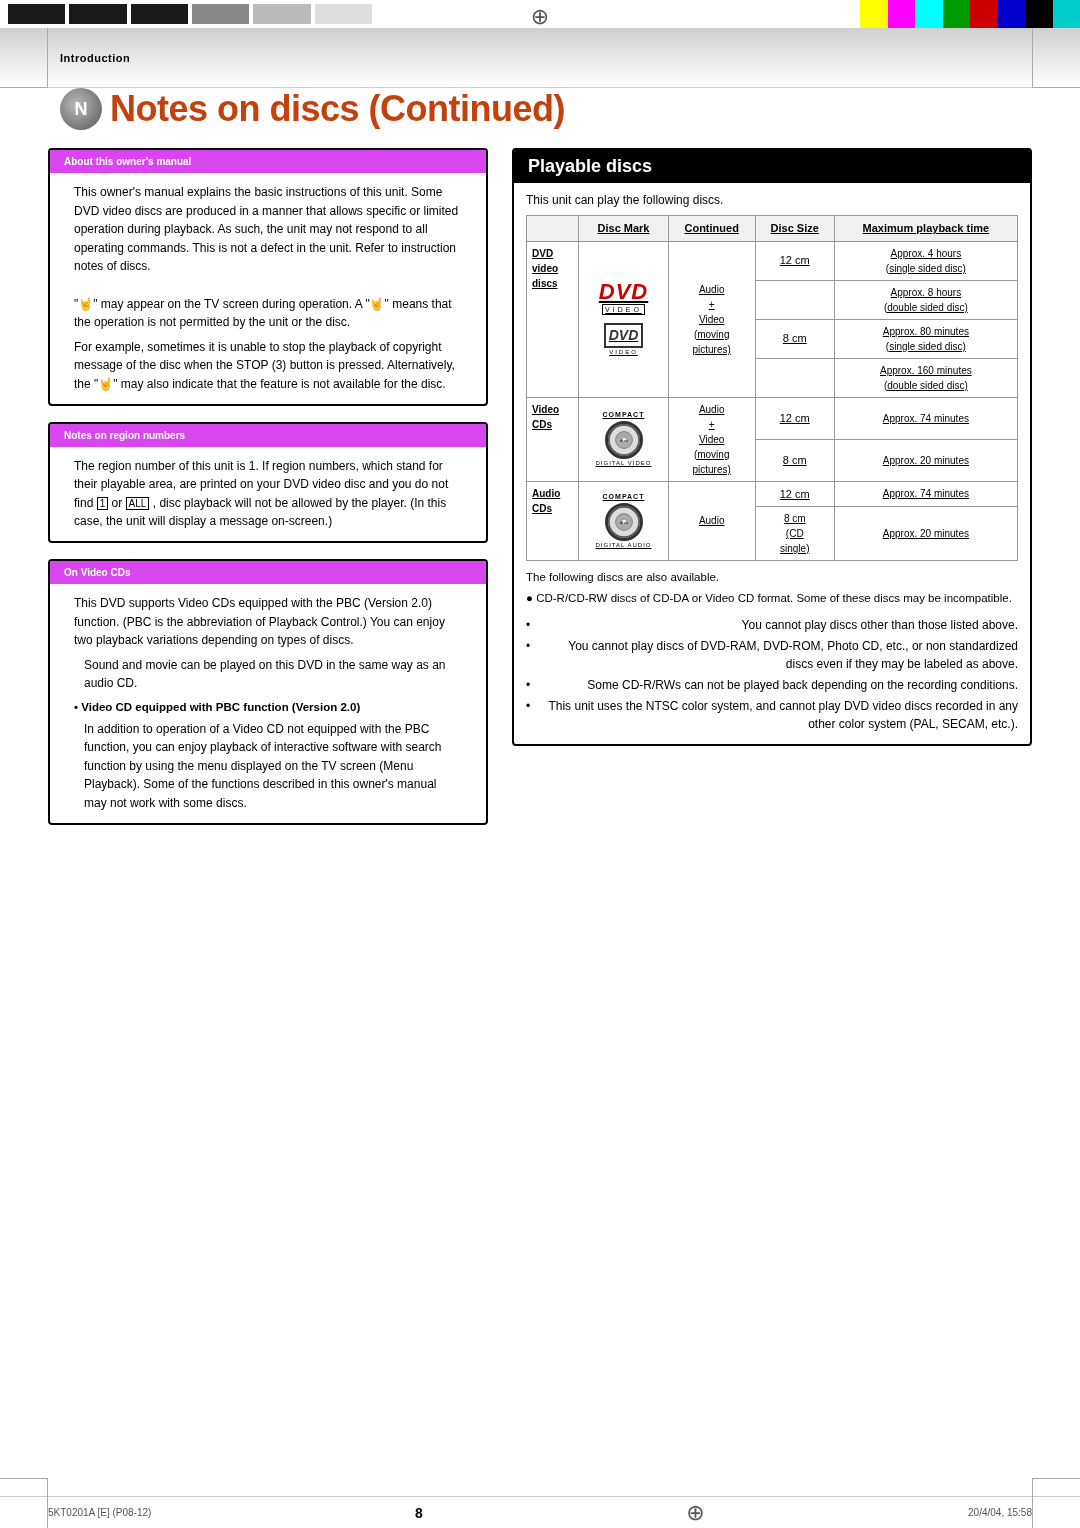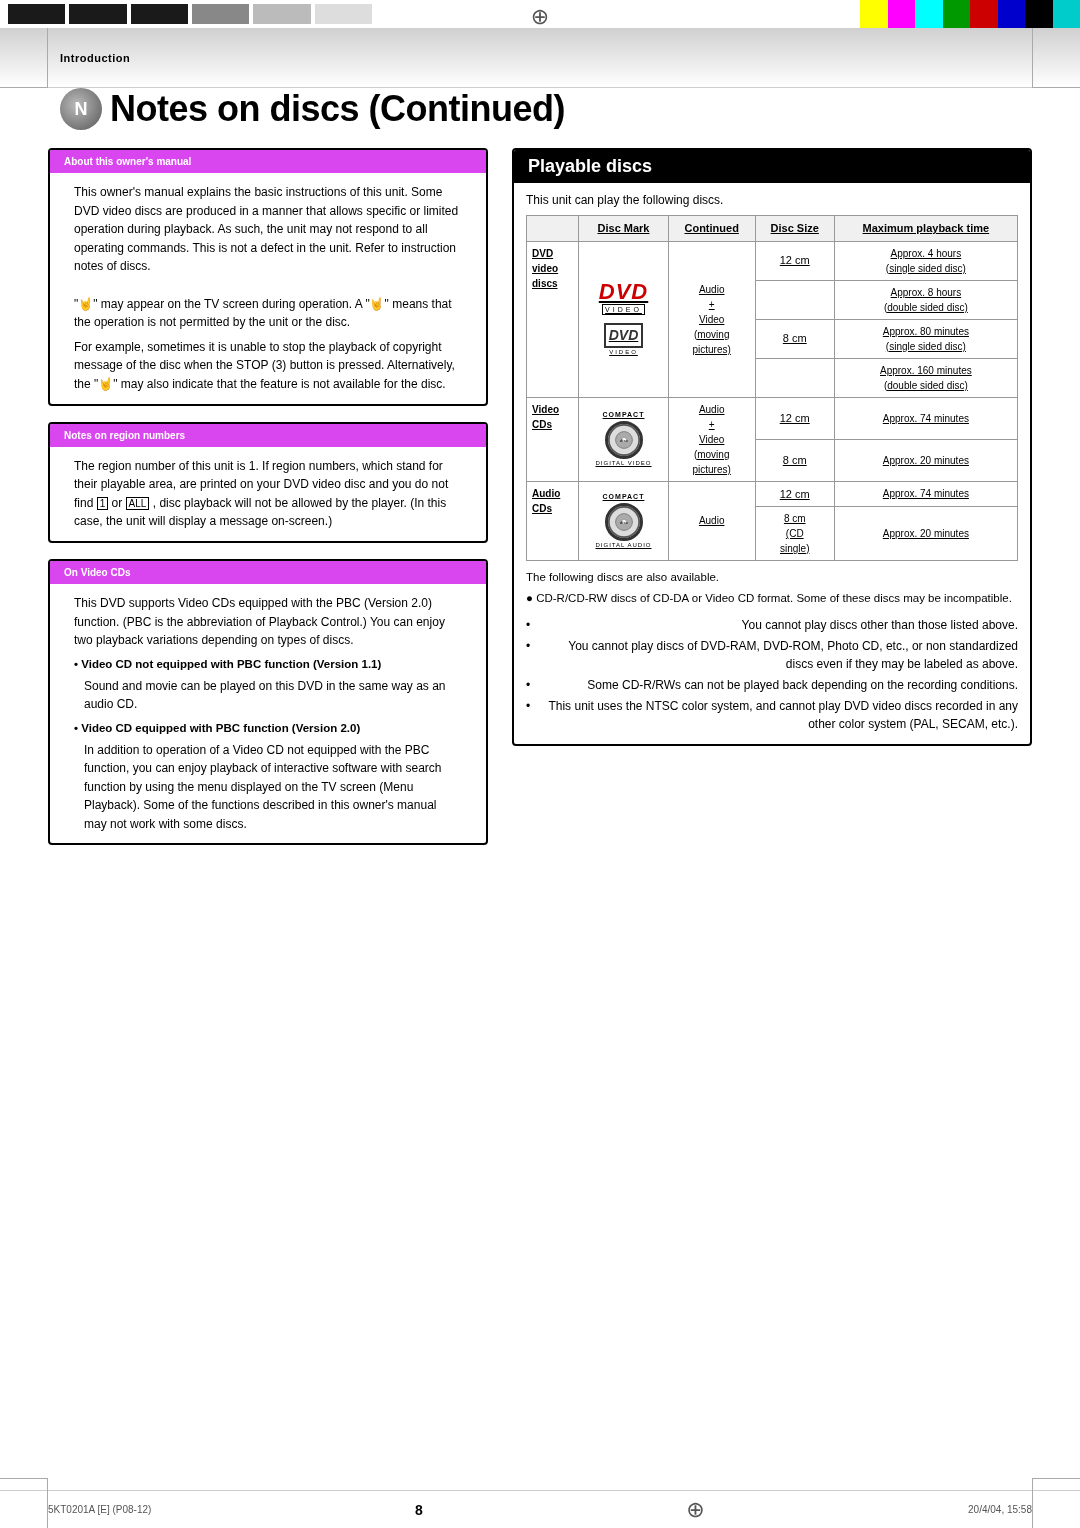--- a/index.html
+++ b/index.html
@@ -82,21 +82,21 @@
       background: radial-gradient(circle at 40% 40%, #bbb, #555);
       border-radius: 50%;
       display: flex;
       align-items: center;
       justify-content: center;
       margin-right: 8px;
     }
     .page-title-text {
       font-size: 36px;
       font-weight: bold;
-      color: #000000;
+      color: #c2410c;
       letter-spacing: -0.5px;
     }
 
     
     .main-content {
       position: absolute;
       top: 148px;
       left: 48px;
       right: 48px;
       bottom: 60px;
@@ -256,21 +256,21 @@
       font-weight: bold;
       font-size: 11.5px;
     }
 
     
     .bottom-bar {
       position: absolute;
       bottom: 0;
       left: 0;
       right: 0;
-      height: 38px;
+      height: 32px;
       border-top: 1px solid #ccc;
       display: flex;
       align-items: center;
       justify-content: space-between;
       padding: 0 48px;
     }
     .bottom-left { font-size: 10px; color: #555; }
     .bottom-center { font-size: 14px; font-weight: bold; color: #000; }
     .bottom-right { font-size: 10px; color: #555; }
 
@@ -395,21 +395,20 @@
           The region number of this unit is 1. If region numbers, which stand for their playable area, are printed on your DVD video disc and you do not find <span style="border:1px solid #000; padding:0 2px; font-size:10px;">1</span> or <span style="border:1px solid #000; padding:0 2px; font-size:10px;">ALL</span> , disc playback will not be allowed by the player. (In this case, the unit will display a message on-screen.)
         </p>
       </div>
     </div>
 
     <div class="section-box">
       <div class="section-header">On Video CDs</div>
       <div class="section-body video-cd-body">
         <p>This DVD supports Video CDs equipped with the PBC (Version 2.0) function. (PBC is the abbreviation of Playback Control.) You can enjoy two playback variations depending on types of discs.</p>
         <div class="video-cd-subsection">
-          <p class="sub-title">• <span>Video CD not equipped with PBC function (Version 1.1)</span></p>
           <p style="margin-left:10px; margin-top:3px;">Sound and movie can be played on this DVD in the same way as an audio CD.</p>
         </div>
         <div class="video-cd-subsection">
           <p class="sub-title">• <span>Video CD equipped with PBC function (Version 2.0)</span></p>
           <p style="margin-left:10px; margin-top:3px;">In addition to operation of a Video CD not equipped with the PBC function, you can enjoy playback of interactive software with search function by using the menu displayed on the TV screen (Menu Playback). Some of the functions described in this owner's manual may not work with some discs.</p>
         </div>
       </div>
     </div>
 
   </div>

